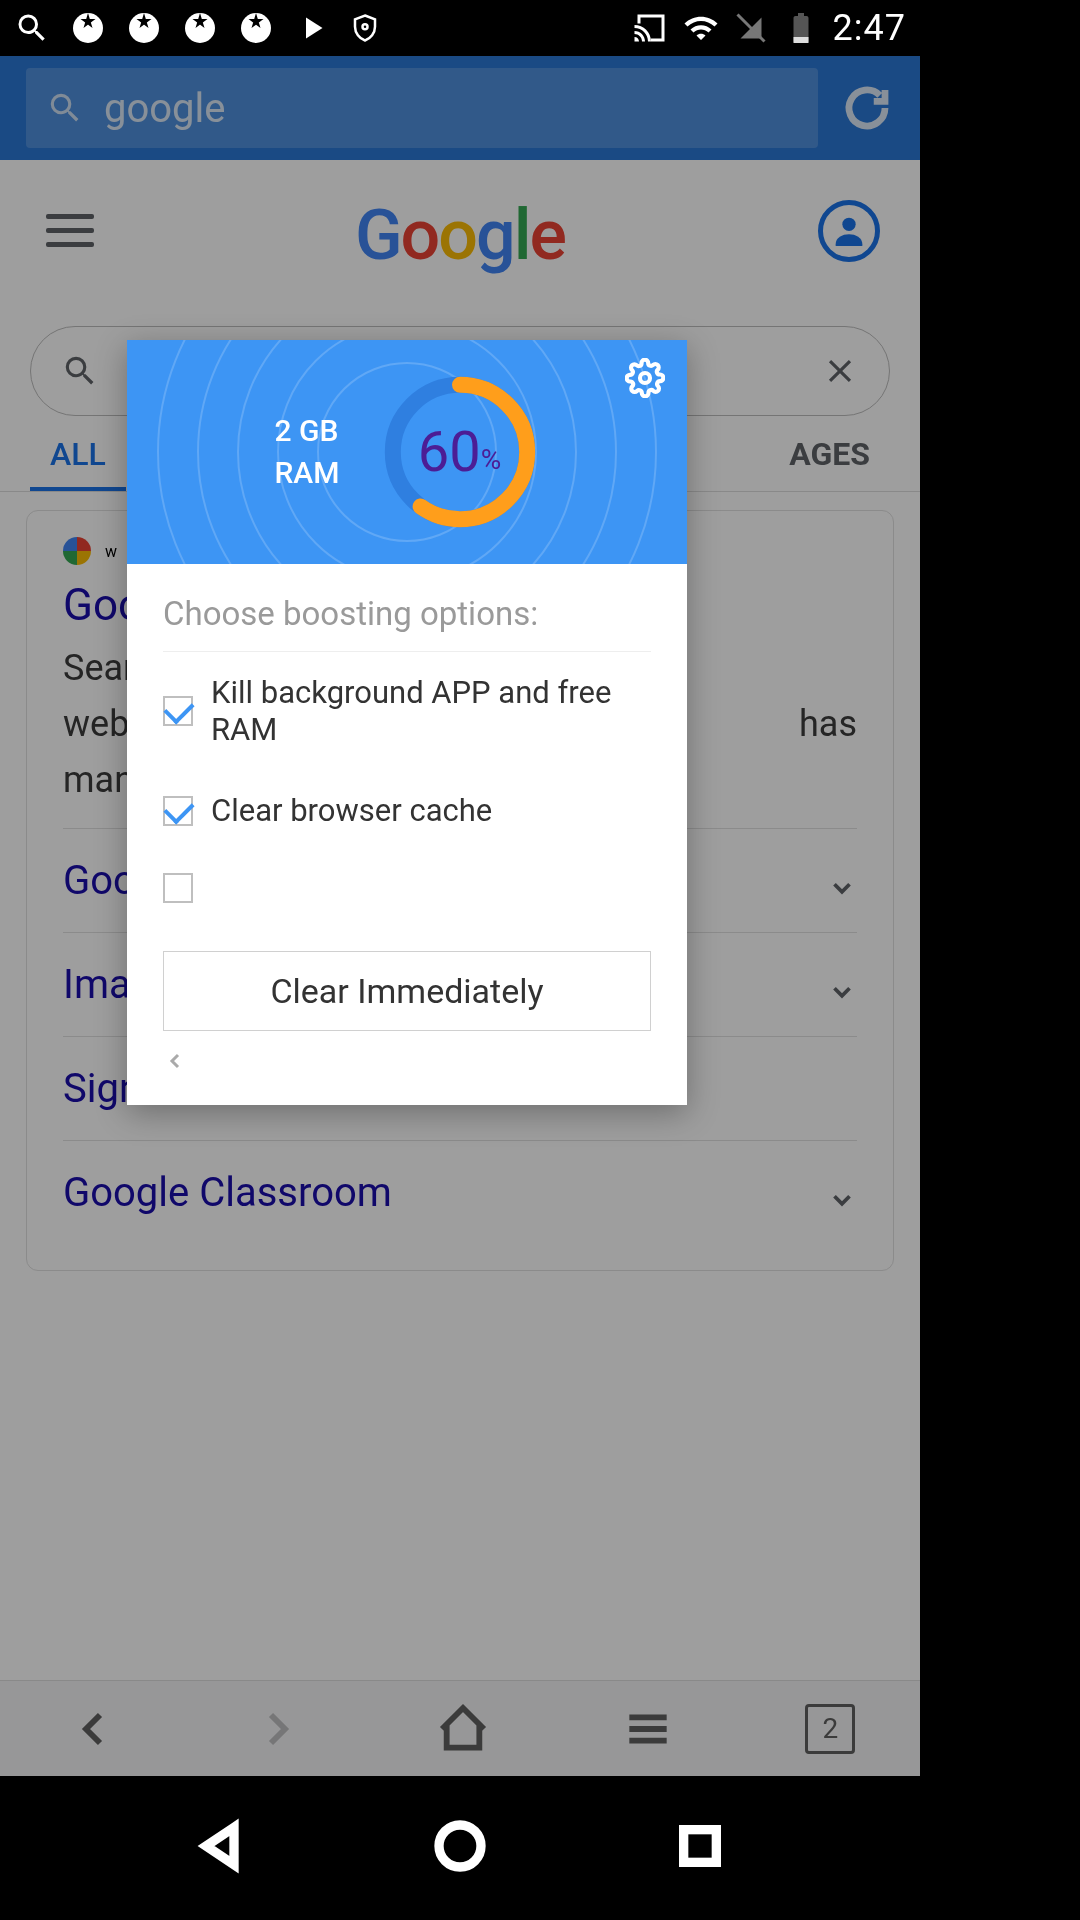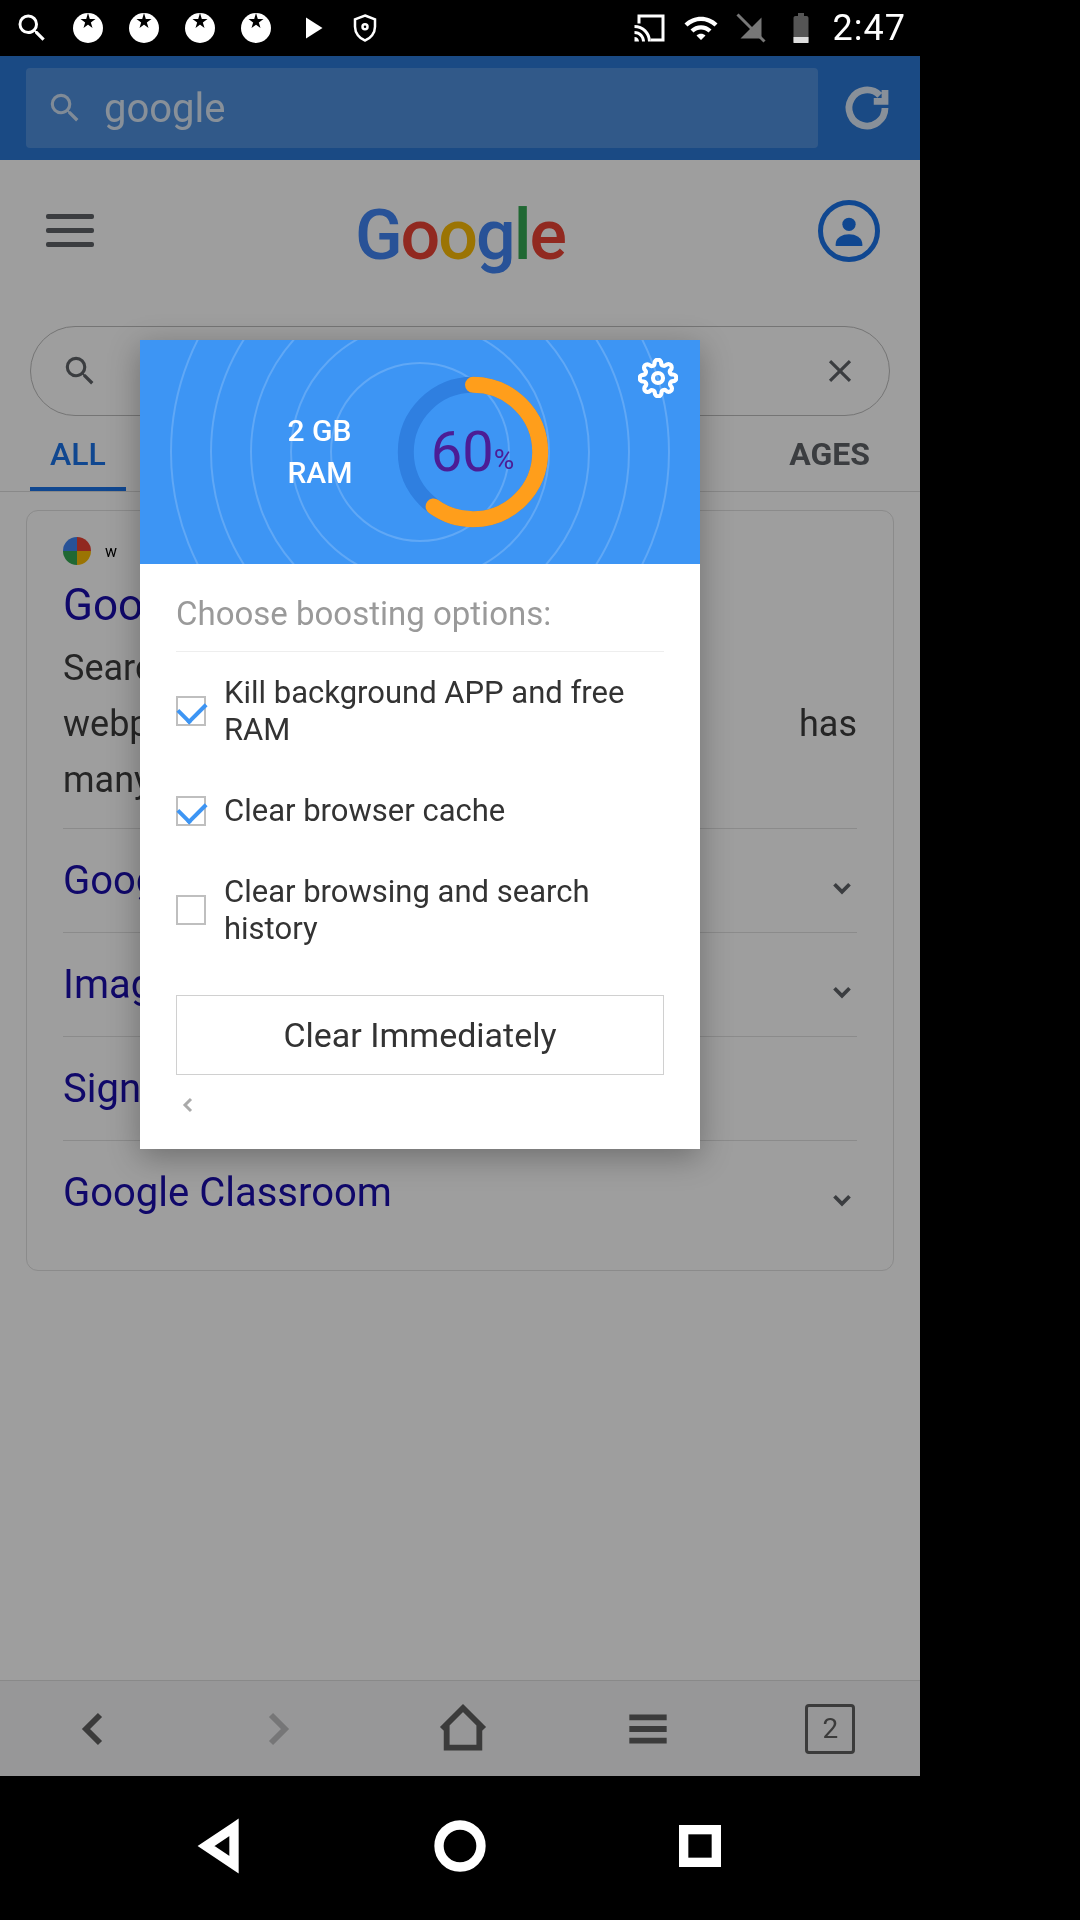--- a/index.html
+++ b/index.html
@@ -61,21 +61,21 @@
   .tabs-count::before { content:''; position:absolute; top:-10px; right:-10px; width:50px; height:50px; border:3px solid #5f5f5f; border-radius:4px; z-index:-1; }
 
   
   .android-nav { position:absolute; bottom:0; left:0; right:0; height:144px; background:#000; display:flex; align-items:center; justify-content:space-around; padding:0 100px; }
   .android-nav svg { width:56px; height:56px; stroke:#fff; fill:none; stroke-width:4; }
 
   
   .scrim { position:absolute; inset:0; background:rgba(0,0,0,0.38); }
 
   
-  .modal { position:absolute; left:140px; top:340px; width:560px; background:#fff; box-shadow:0 8px 30px rgba(0,0,0,0.3); }
+  .modal { position:absolute; left:127px; top:340px; width:560px; background:#fff; box-shadow:0 8px 30px rgba(0,0,0,0.3); }
   .modal-header { position:relative; height:224px; background:#3d95f4; overflow:hidden; display:flex; align-items:center; justify-content:center; gap:40px; }
   .ripples { position:absolute; inset:0; display:flex; align-items:center; justify-content:center; }
   .ripples span { position:absolute; border:2px solid rgba(255,255,255,0.18); border-radius:50%; }
   .gear-icon { position:absolute; top:18px; right:22px; width:40px; height:40px; }
   .gear-icon svg { width:40px; height:40px; stroke:#fff; fill:none; stroke-width:2.5; }
   .ram-label { color:#fff; font-size:30px; line-height:1.4; font-weight:500; text-align:left; z-index:2; }
   .gauge { position:relative; width:160px; height:160px; z-index:2; }
   .gauge svg { width:160px; height:160px; transform:rotate(-90deg); }
   .gauge .txt { position:absolute; inset:0; display:flex; align-items:center; justify-content:center; color:#4c1d95; }
   .gauge .num { font-size:56px; font-weight:400; }
@@ -296,21 +296,20 @@
         <div class="opt">
           <div class="chk on"></div>
           <span class="opt-label">Kill background APP and free RAM</span>
         </div>
         <div class="opt">
           <div class="chk on"></div>
           <span class="opt-label">Clear browser cache</span>
         </div>
         <div class="opt">
           <div class="chk"></div>
-          <span class="opt-label">Clear browsing and search history</span>
         </div>
       </div>
       <div class="clear-btn">Clear Immediately</div>
       <div class="back-chev">
         <svg viewBox="0 0 24 24">
             <path d="M15 18l-6-6 6-6"></path>
           </svg>
       </div>
     </div>
   </div>

